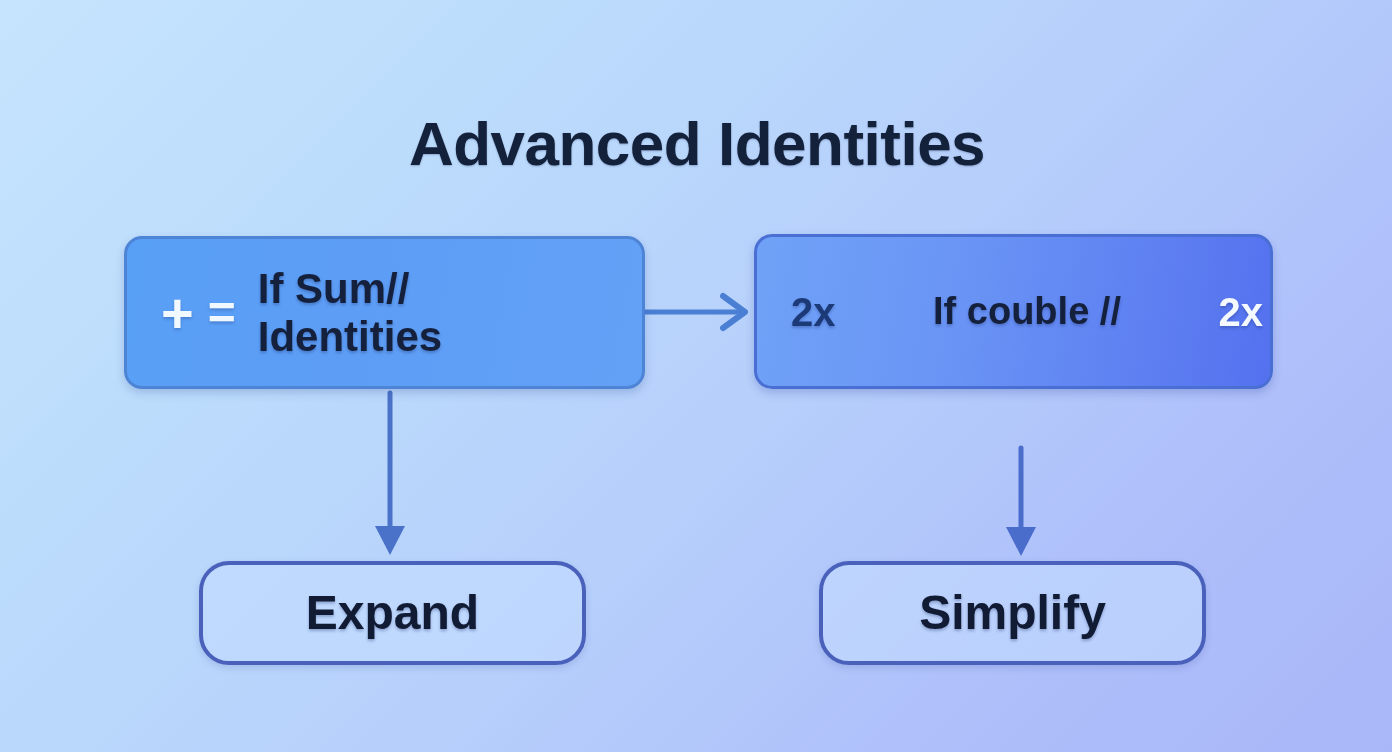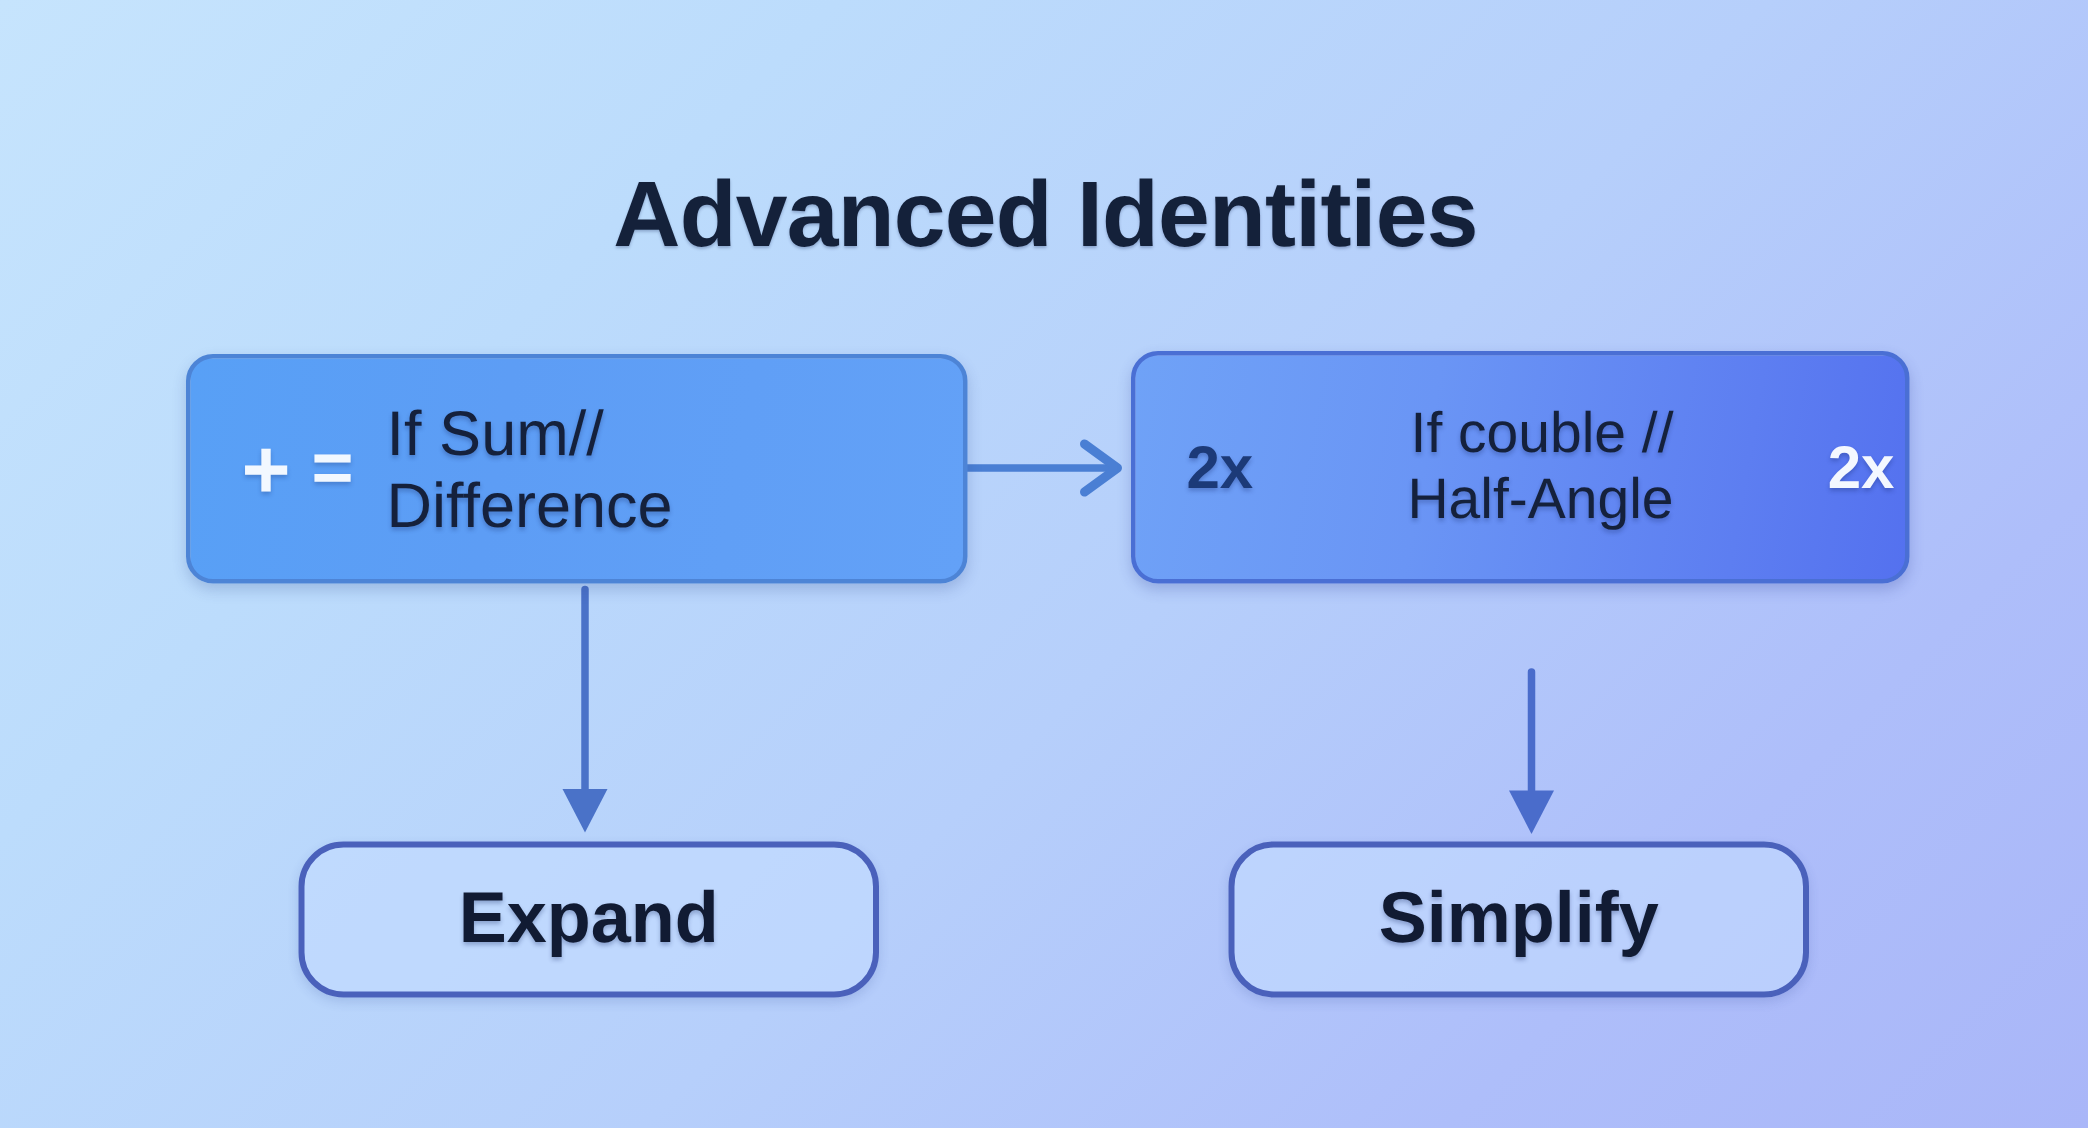--- a/index.html
+++ b/index.html
@@ -68,21 +68,21 @@
     color: #f2f8ff;
     font-size: 56px;
     font-weight: bold;
     line-height: 1;
     text-shadow: 0 2px 3px rgba(30,60,130,0.3);
   }
   .sym.eq { font-size: 48px; }
 
   .node-label {
     font-size: 42px;
-    font-weight: normal;
+    font-weight: bold;
     line-height: 1.14;
     color: #15213c;
     text-shadow: 0 2px 3px rgba(20,40,100,0.3);
   }
   .node-label .ln { display: block; }
 
   
   #node-double-half-angle {
     left: 754px;
     top: 234px;
@@ -168,29 +168,28 @@
     </g>
   </svg>
 
   <div class="node" id="node-sum-difference">
     <span id="plus-equals-icon">
       <span class="sym">+</span>
       <span class="sym eq">=</span>
     </span>
     <span class="node-label">
       <span class="ln">If Sum//</span>
-      <span class="ln">Difference</span>
+      <span class="ln">Identities</span>
     </span>
   </div>
 
   <div class="node" id="node-double-half-angle">
     <span class="badge-2x dark">2x</span>
     <span class="node-label">
       <span class="ln">If couble //</span>
-      <span class="ln">Half-Angle</span>
     </span>
     <span class="badge-2x light">2x</span>
   </div>
 
   <div class="pill" id="node-simplify">
     <span class="pill-label">Simplify</span>
   </div>
 
   <div class="pill" id="node-expand">
     <span class="pill-label">Expand</span>

